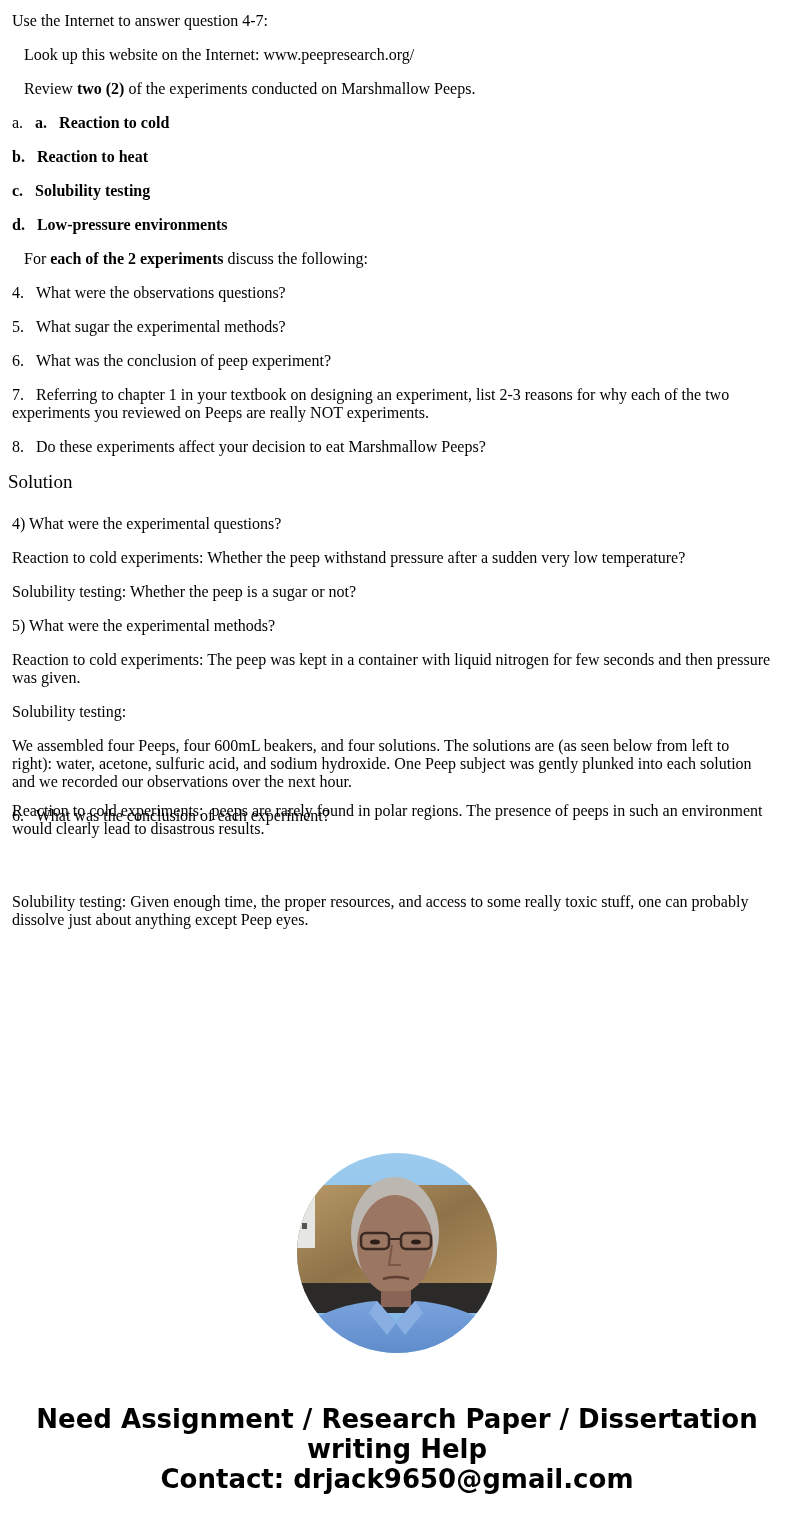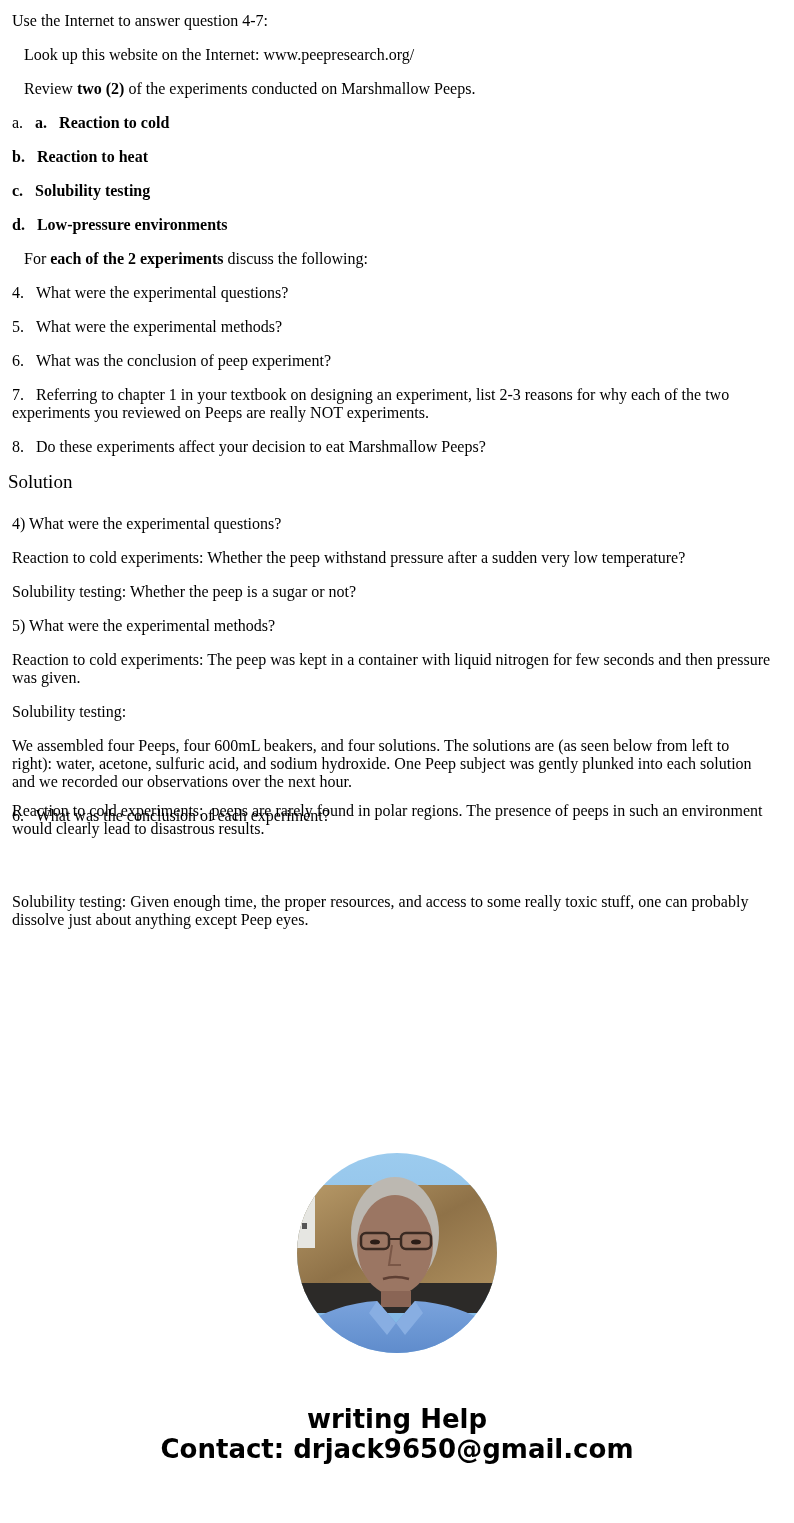--- a/index.html
+++ b/index.html
@@ -48,23 +48,23 @@
   <p class="p" style="top:110px"><span>a.</span>&nbsp;&nbsp;&nbsp;<b>a.</b>&nbsp;&nbsp;&nbsp;<b>Reaction to cold</b></p>
 
   <p class="p" style="top:144px"><b>b.</b>&nbsp;&nbsp;&nbsp;<b>Reaction to heat</b></p>
 
   <p class="p" style="top:178px"><b>c.</b>&nbsp;&nbsp;&nbsp;<b>Solubility testing</b></p>
 
   <p class="p" style="top:212px"><b>d.</b>&nbsp;&nbsp;&nbsp;<b>Low-pressure environments</b></p>
 
   <p class="p indent" style="top:246px"><span>For </span><b>each of the 2 experiments</b><span> discuss the following:</span></p>
 
-  <p class="p" style="top:280px"><span>4.</span>&nbsp;&nbsp;&nbsp;<span>What were the experimental questions?</span></p>
+  <p class="p" style="top:280px"><span>4.</span>&nbsp;&nbsp;&nbsp;<span>What were the observations questions?</span></p>
 
-  <p class="p" style="top:314px"><span>5.</span>&nbsp;&nbsp;&nbsp;<span>What were the experimental methods?</span></p>
+  <p class="p" style="top:314px"><span>5.</span>&nbsp;&nbsp;&nbsp;<span>What sugar the experimental methods?</span></p>
 
   <p class="p" style="top:348px"><span>6.</span>&nbsp;&nbsp;&nbsp;<span>What was the conclusion of peep experiment?</span></p>
 
   <p class="p" style="top:382px"><span>7.</span>&nbsp;&nbsp;&nbsp;<span>Referring to chapter 1 in your textbook on designing an experiment, list 2-3 reasons for why each of the two experiments you reviewed on Peeps are really NOT experiments.</span></p>
 
   <p class="p" style="top:434px"><span>8.</span>&nbsp;&nbsp;&nbsp;<span>Do these experiments affect your decision to eat Marshmallow Peeps?</span></p>
 
   <h3 class="h-solution">Solution</h3>
 
   <p class="p" style="top:511px">4) What were the experimental questions?</p>
@@ -111,15 +111,16 @@
     <path d="M95 92 L92 112 L104 112" fill="none" stroke="#7a5747" stroke-width="2"></path>
     <path d="M86 126 Q98 122 112 126" fill="none" stroke="#5e3f33" stroke-width="2.5"></path>
     <rect x="84" y="138" width="30" height="16" fill="#8a6555"></rect>
     <path d="M0 200 L0 175 Q40 150 80 148 L99 170 L118 148 Q160 150 200 175 L200 200 Z" fill="url(#shirtg)"></path>
     <path d="M80 148 L99 170 L90 182 L72 160 Z" fill="#88aee2"></path>
     <path d="M118 148 L99 170 L108 182 L126 160 Z" fill="#88aee2"></path>
   </svg>
 </div>
 
 <div class="footer">
+  <div>Need Assignment / Research Paper / Dissertation</div>
   <div>writing Help</div>
   <div>Contact: drjack9650@gmail.com</div>
 </div>
 
 </body></html>

